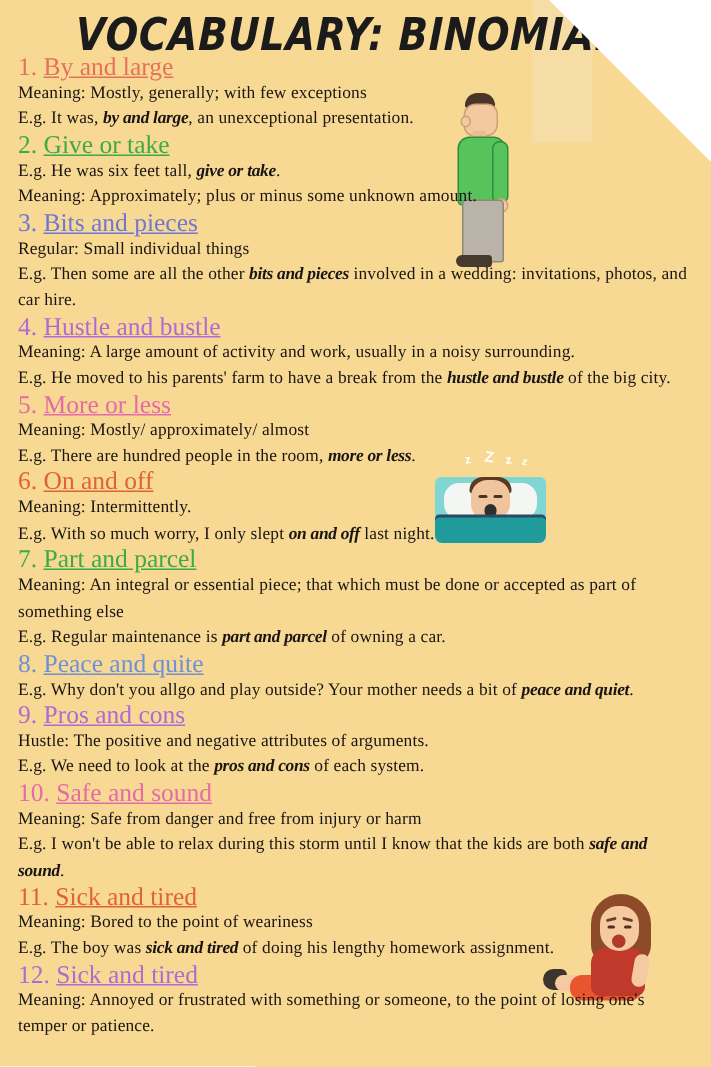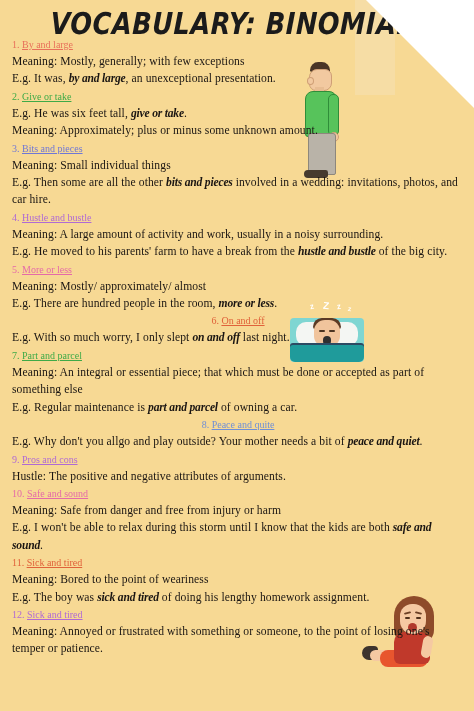--- a/index.html
+++ b/index.html
@@ -61,21 +61,21 @@
     top: 36px;
     left: 12px;
     width: 452px;
     z-index: 4;
   }
   .entry {
     margin: 0 0 0 0;
   }
   .head {
     font-family: "Liberation Serif", serif;
-    font-size: 10px;
+    font-size: 17px;
     line-height: 17px;
     white-space: nowrap;
   }
   .head .num {
     text-decoration: none;
   }
   .head .term {
     text-decoration: underline;
   }
   .line {
@@ -228,49 +228,51 @@
         <div class="line">Meaning: Mostly, generally; with few exceptions</div>
         <div class="line"><span>E.g. It was, </span><i>by and large</i><span>, an unexceptional presentation.</span></div>
       </div>
       <div class="entry">
         <div class="head" style="color: rgb(62, 170, 71);"><span class="num">2.</span> <span class="term">Give or take</span></div>
         <div class="line"><span>E.g. He was six feet tall, </span><i>give or take</i><span>.</span></div>
         <div class="line">Meaning: Approximately; plus or minus some unknown amount.</div>
       </div>
       <div class="entry">
         <div class="head" style="color: rgb(111, 119, 214);"><span class="num">3.</span> <span class="term">Bits and pieces</span></div>
-        <div class="line">Meaning: Small individual things</div>
+        <div class="line">Regular: Small individual things</div>
         <div class="line"><span>E.g. Then some are all the other </span><i>bits and pieces</i><span> involved in a wedding: invitations, photos, and car hire.</span></div>
       </div>
       <div class="entry">
         <div class="head" style="color: rgb(176, 106, 212);"><span class="num">4.</span> <span class="term">Hustle and bustle</span></div>
         <div class="line">Meaning: A large amount of activity and work, usually in a noisy surrounding.</div>
         <div class="line"><span>E.g. He moved to his parents' farm to have a break from the </span><i>hustle and bustle</i><span> of the big city.</span></div>
       </div>
       <div class="entry">
         <div class="head" style="color: rgb(229, 106, 168);"><span class="num">5.</span> <span class="term">More or less</span></div>
         <div class="line">Meaning: Mostly/ approximately/ almost</div>
         <div class="line"><span>E.g. There are hundred people in the room, </span><i>more or less</i><span>.</span></div>
       </div>
       <div class="entry">
-        <div class="head" style="color: rgb(224, 98, 58); text-align: center;"><span class="num">6.</span> <span class="term">On and off</span></div>
+        <div class="head" style="color: rgb(224, 98, 58);"><span class="num">6.</span> <span class="term">On and off</span></div>
+        <div class="line">Meaning: Intermittently.</div>
         <div class="line"><span>E.g. With so much worry, I only slept </span><i>on and off</i><span> last night.</span></div>
       </div>
       <div class="entry">
         <div class="head" style="color: rgb(62, 170, 71);"><span class="num">7.</span> <span class="term">Part and parcel</span></div>
         <div class="line">Meaning: An integral or essential piece; that which must be done or accepted as part of something else</div>
         <div class="line"><span>E.g. Regular maintenance is </span><i>part and parcel</i><span> of owning a car.</span></div>
       </div>
       <div class="entry">
-        <div class="head" style="color: rgb(111, 143, 214); text-align: center;"><span class="num">8.</span> <span class="term">Peace and quite</span></div>
+        <div class="head" style="color: rgb(111, 143, 214);"><span class="num">8.</span> <span class="term">Peace and quite</span></div>
         <div class="line"><span>E.g. Why don't you allgo and play outside? Your mother needs a bit of </span><i>peace and quiet</i><span>.</span></div>
       </div>
       <div class="entry">
         <div class="head" style="color: rgb(176, 106, 212);"><span class="num">9.</span> <span class="term">Pros and cons</span></div>
         <div class="line">Hustle: The positive and negative attributes of arguments.</div>
+        <div class="line"><span>E.g. We need to look at the </span><i>pros and cons</i><span> of each system.</span></div>
       </div>
       <div class="entry">
         <div class="head" style="color: rgb(229, 106, 168);"><span class="num">10.</span> <span class="term">Safe and sound</span></div>
         <div class="line">Meaning: Safe from danger and free from injury or harm</div>
         <div class="line"><span>E.g. I won't be able to relax during this storm until I know that the kids are both </span><i>safe and sound</i><span>.</span></div>
       </div>
       <div class="entry">
         <div class="head" style="color: rgb(224, 98, 58);"><span class="num">11.</span> <span class="term">Sick and tired</span></div>
         <div class="line">Meaning: Bored to the point of weariness</div>
         <div class="line"><span>E.g. The boy was </span><i>sick and tired</i><span> of doing his lengthy homework assignment.</span></div>

